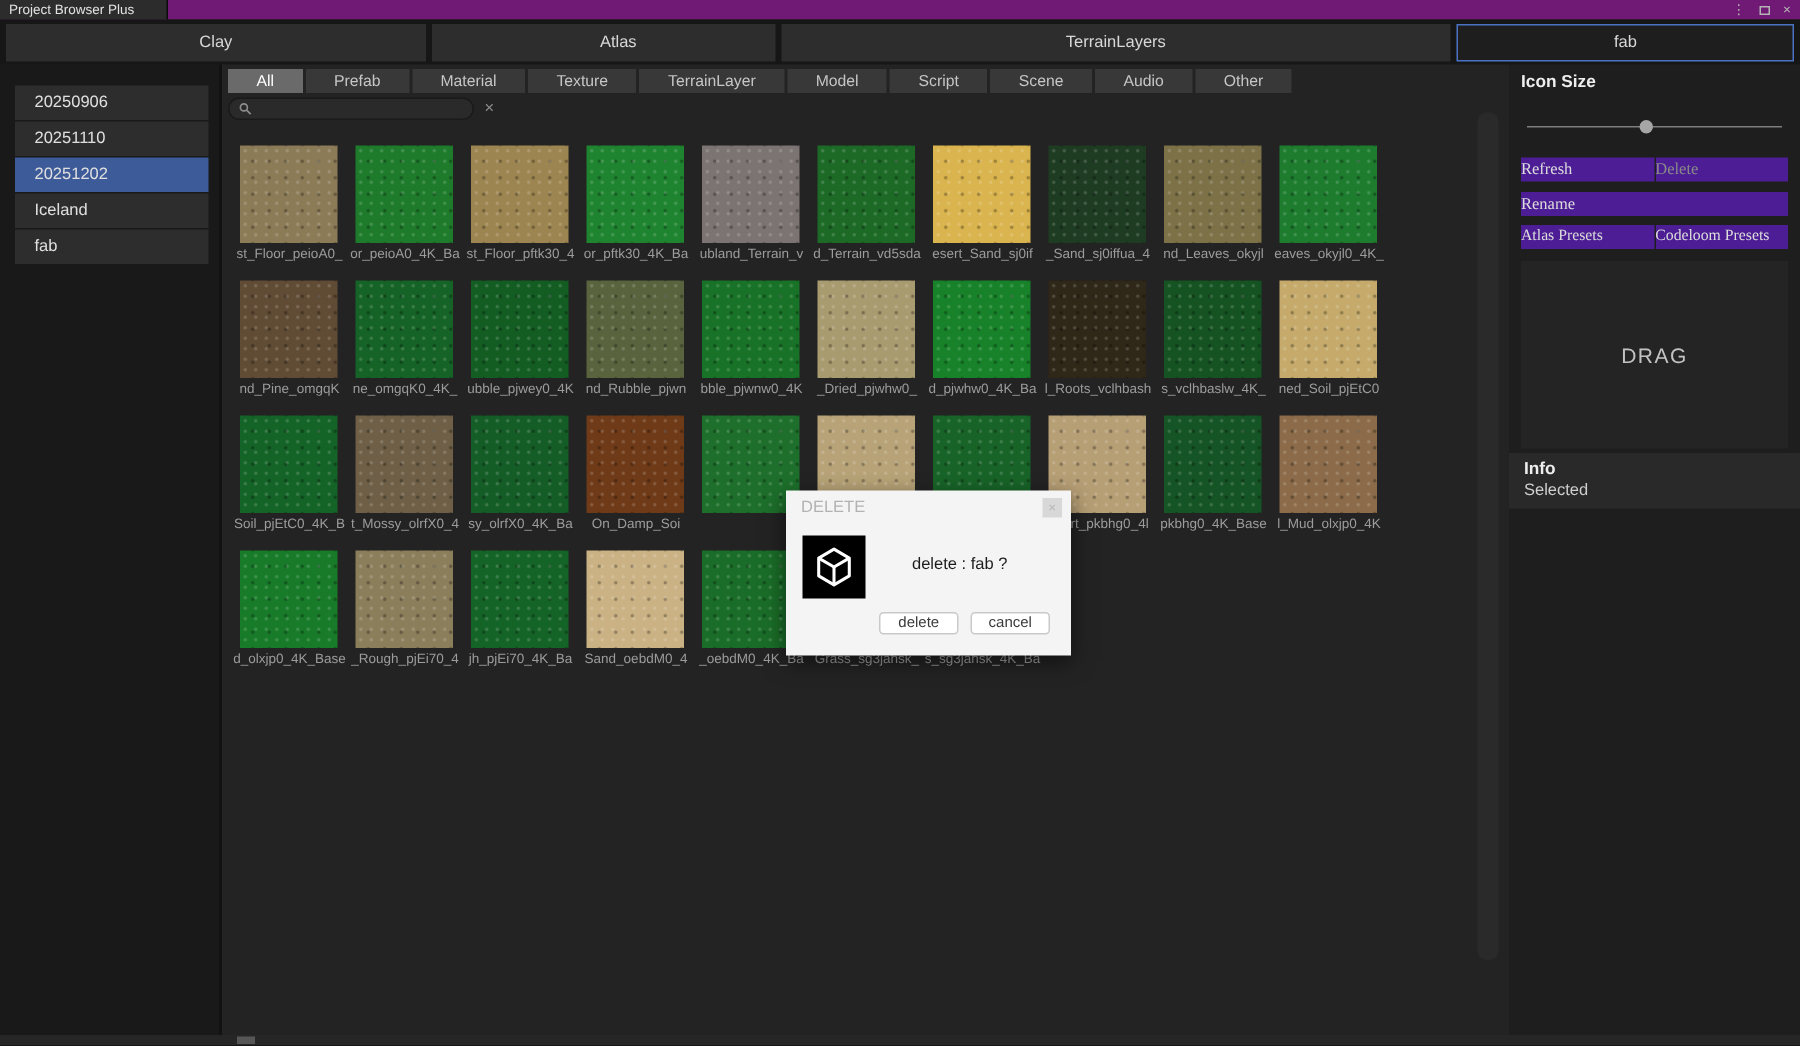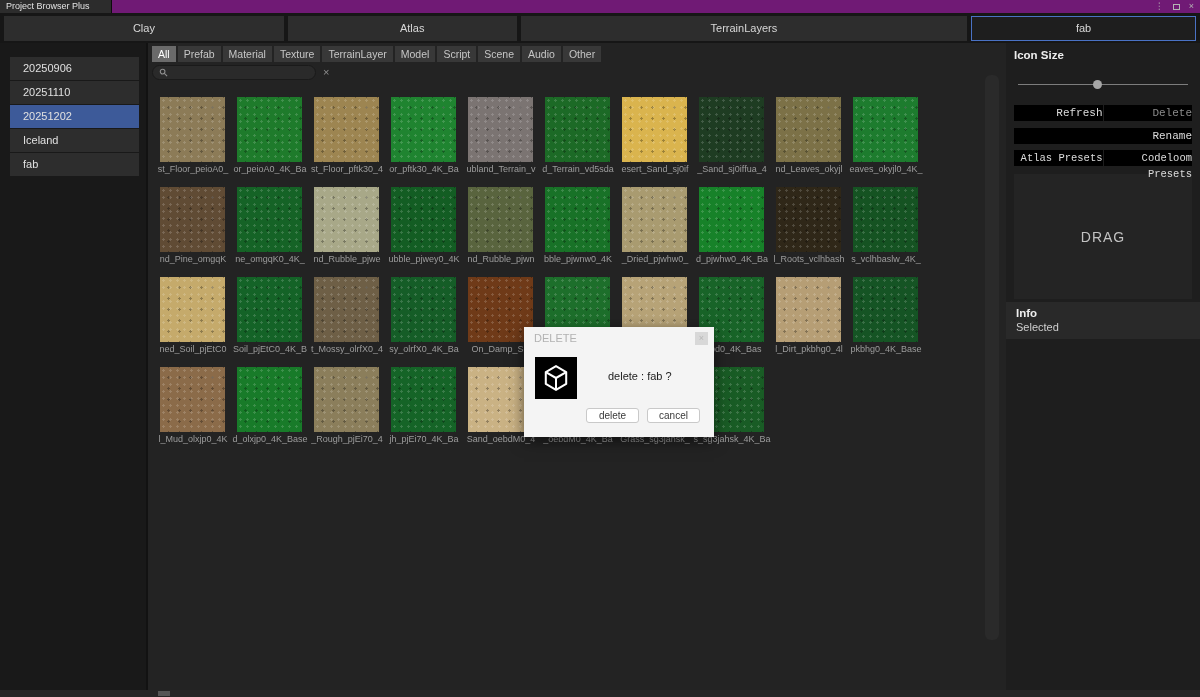--- a/index.html
+++ b/index.html
@@ -36,21 +36,21 @@
   .side-item {
     margin:0 7px 1px 10px; height:23px; line-height:23px; background:#2d2d2d;
     color:#e0e0e0; padding-left:13px; font-size:11px; cursor:default;
   }
   .side-item.sel { background:#3d5a99; }
   
   .main { position:absolute; left:148px; top:43px; width:858px; bottom:7px; background:#232323; }
   .filters { display:flex; gap:2px; padding:3px 0 0 4px; }
   .ftab {
     background:#383838; color:#c6c6c6; font-size:10.5px; height:16px; line-height:16px;
-    padding:0 6px; cursor:default;
+    padding:0 19px; cursor:default;
   }
   .ftab.act { background:#6a6a6a; color:#ffffff; }
   .searchrow { display:flex; align-items:center; margin:3px 0 0 4px; gap:7px; }
   .searchbox {
     width:164px; height:15px; background:#2a2a2a; border:1px solid #1a1a1a; border-radius:8px;
     display:flex; align-items:center; padding:0 6px; gap:4px;
   }
   .searchbox input {
     flex:1; background:transparent; border:none; outline:none; color:#ddd; font-size:10px;
     font-family:"Liberation Sans", sans-serif;
@@ -76,22 +76,22 @@
   }
   .vscroll { position:absolute; right:7px; top:32px; bottom:50px; width:14px; background:#2a2a2a; border-radius:6px; }
   
   .rightpanel { position:absolute; left:1006px; top:43px; width:194px; bottom:0; background:#1e1e1e; padding:5px 8px; }
   .rp-title { font-weight:bold; font-size:11.5px; color:#eee; margin-top:1px; }
   .slider { position:relative; margin:19px 4px 0 4px; height:9px; }
   .slider-track { position:absolute; left:0; right:0; top:4px; height:1px; background:#7d7d7d; }
   .slider-thumb { position:absolute; top:0; left:44%; width:9px; height:9px; border-radius:50%; background:#a6a6a6; }
   .btnrow { display:flex; gap:1px; margin-top:16px; }
   .rp-btn {
-    flex:1; height:16px; background:#000000; border:none; color:#dcdcdc; font-size:11px;
-    font-family:Liberation Mono, monospace; line-height:16px; text-align:right; cursor:default;
+    flex:1; height:16px; background:#4c1d95; border:none; color:#dcdcdc; font-size:11px;
+    font-family:Liberation Serif, serif; line-height:16px; text-align:left; cursor:default;
   }
   .rp-btn.dim { color:#8a8a8a; }
   .btnrow.single { margin-top:7px; }
   .btnrow.presets { margin-top:6px; }
   .btnrow.presets .rp-btn { font-size:10.5px; }
   .dragbox {
     margin-top:8px; height:125px; background:#242424;
     display:flex; align-items:center; justify-content:center;
     color:#c2c2c2; font-size:14px; letter-spacing:1px;
   }
@@ -216,24 +216,20 @@
         </div>
         <div class="cell">
           <div class="thumb" style="background: rgb(96, 75, 52);"></div>
           <div class="thumb-label">nd_Pine_omgqK</div>
         </div>
         <div class="cell">
           <div class="thumb" style="background: rgb(21, 99, 38);"></div>
           <div class="thumb-label">ne_omgqK0_4K_</div>
         </div>
         <div class="cell">
-          <div class="thumb" style="background: rgb(168, 168, 136);"></div>
-          <div class="thumb-label">nd_Rubble_pjwe</div>
-        </div>
-        <div class="cell">
           <div class="thumb" style="background: rgb(19, 93, 35);"></div>
           <div class="thumb-label">ubble_pjwey0_4K</div>
         </div>
         <div class="cell">
           <div class="thumb" style="background: rgb(89, 100, 62);"></div>
           <div class="thumb-label">nd_Rubble_pjwn</div>
         </div>
         <div class="cell">
           <div class="thumb" style="background: rgb(24, 114, 39);"></div>
           <div class="thumb-label">bble_pjwnw0_4K</div>

